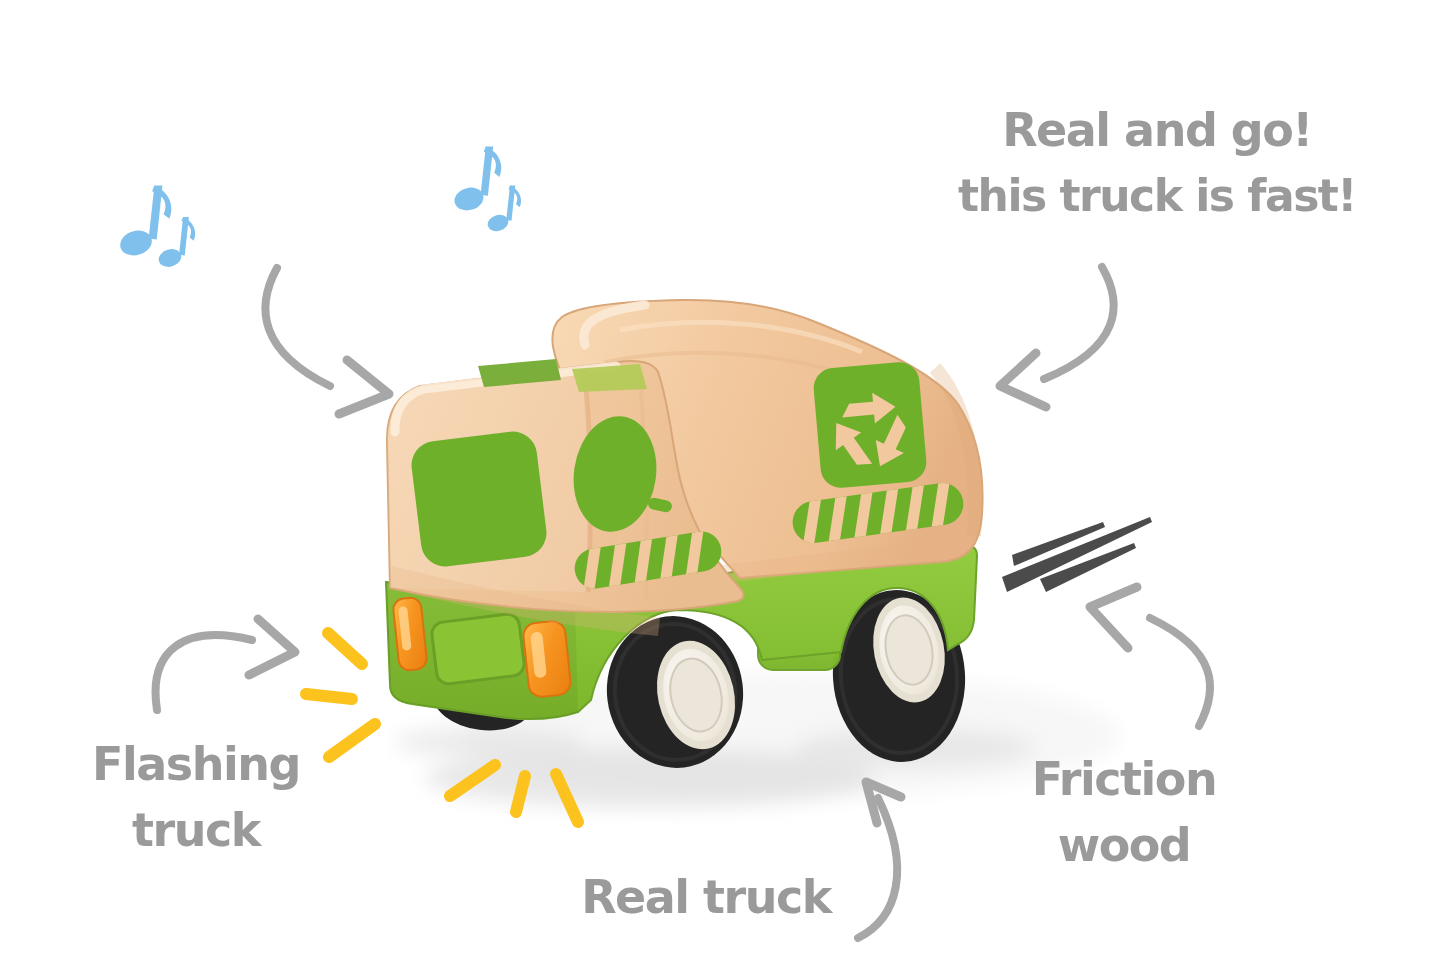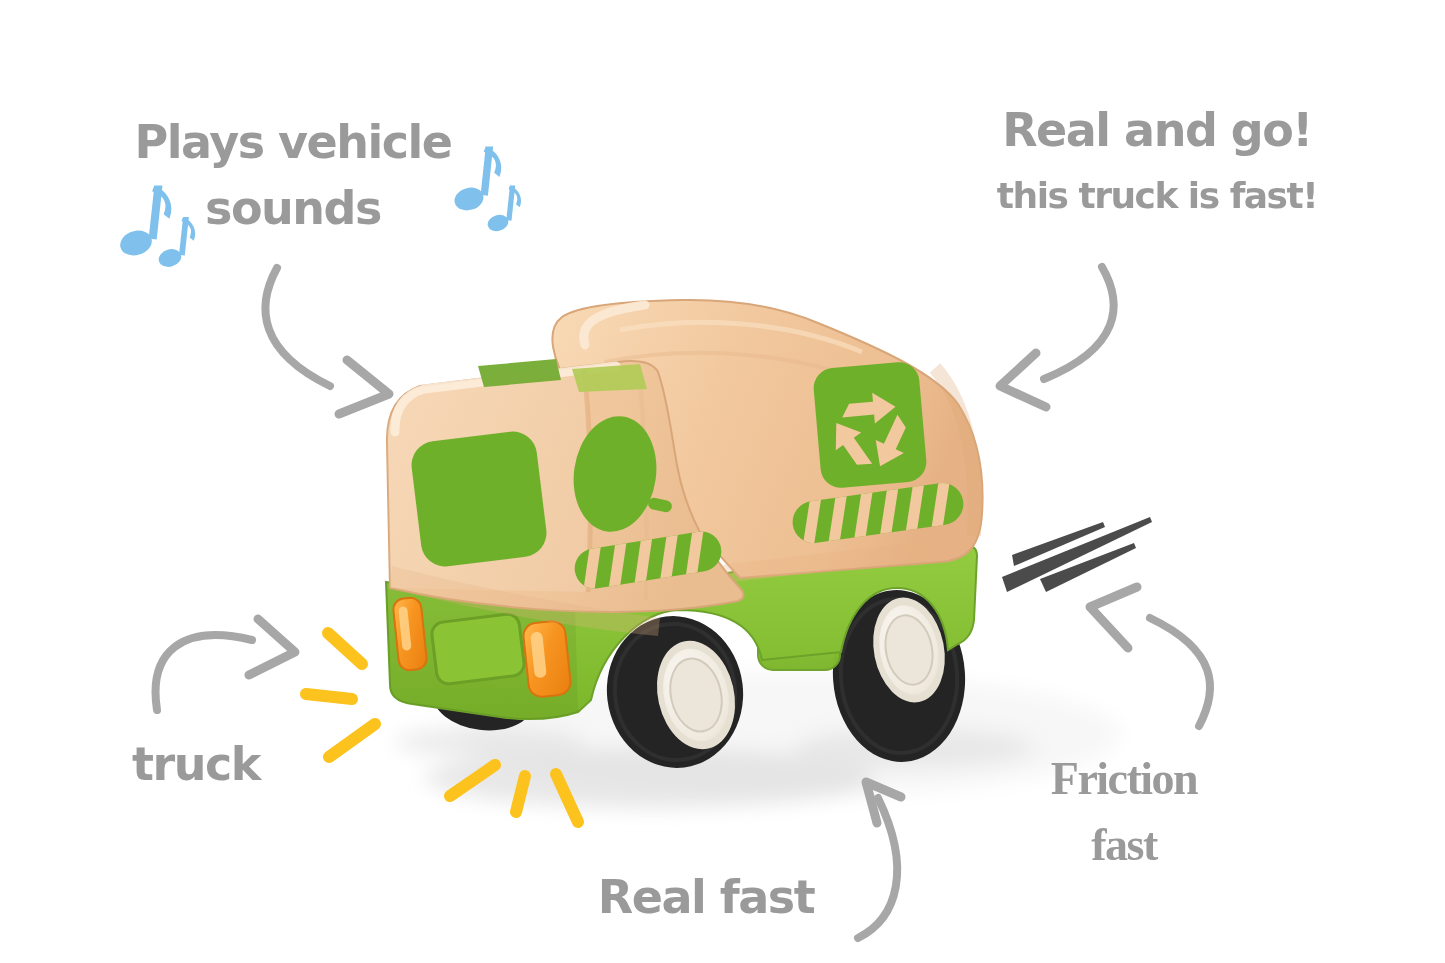--- a/index.html
+++ b/index.html
@@ -3,21 +3,21 @@
 <meta charset="utf-8">
 <style>
   html,body{margin:0;padding:0;background:#fff;}
   body{width:1445px;height:963px;position:relative;overflow:hidden;
        font-family:"DejaVu Sans","Liberation Sans",sans-serif;}
   .stage{position:absolute;left:0;top:0;width:1445px;height:963px;}
   svg.art{position:absolute;left:0;top:0;}
   .caption{position:absolute;transform:translateX(-50%);text-align:center;
            color:var(--text-gray);font-weight:700;font-size:46px;line-height:66px;
            letter-spacing:-1.5px;white-space:nowrap;z-index:5;}
-  .caption .l2-small{font-size:36px;}
+  .caption .l2-small{font-size:44px;}
   .f-wood{fill:var(--wood);}
   .f-greenprint{fill:var(--green-print);}
   .f-note{fill:var(--note-blue);}
   .f-speed{fill:var(--speed-dark);}
   .s-arrow{stroke:var(--arrow-gray);stroke-width:8;fill:none;stroke-linecap:round;stroke-linejoin:round;}
   .s-flash{stroke:var(--flash-yellow);stroke-width:12;stroke-linecap:round;fill:none;}
   .s-stripe{stroke:var(--wood);stroke-width:11;stroke-linecap:butt;}
   .f-tire{fill:var(--tire);}
   .f-orange{fill:url(#orangeGrad);stroke:var(--orange-dark);stroke-width:2;}
 </style>
@@ -227,36 +227,33 @@
     <g class="s-flash">
       <path d="M 362,664 L 328,633"></path>
       <path d="M 352,699 L 306,694"></path>
       <path d="M 375,724 L 329,757"></path>
       <path d="M 495,765 L 450,796"></path>
       <path d="M 525,776 L 516,812"></path>
       <path d="M 556,774 L 578,822"></path>
     </g>
   </svg>
 
-  <div class="caption" style="left:293px;top:109px;">
-    <div>Plays vehicle</div>
-    <div>sounds</div>
-  </div>
 
   <div class="caption" style="left:1157px;top:97px;">
     <div>Real and go!</div>
     <div class="l2-small">this truck is fast!</div>
   </div>
 
   <div class="caption" style="left:196px;top:731px;">
+    <div>Flashing</div>
     <div>truck</div>
   </div>
 
   <div class="caption" style="left:706px;top:864px;">
-    <div>Real fast</div>
-  </div>
-
-  <div class="caption" style="left:1124px;top:746px;font-family:Liberation Serif, serif;">
+    <div>Real truck</div>
+  </div>
+
+  <div class="caption" style="left:1124px;top:746px;">
     <div>Friction</div>
-    <div>fast</div>
+    <div>wood</div>
   </div>
 
 </div>
 
 </body></html>

